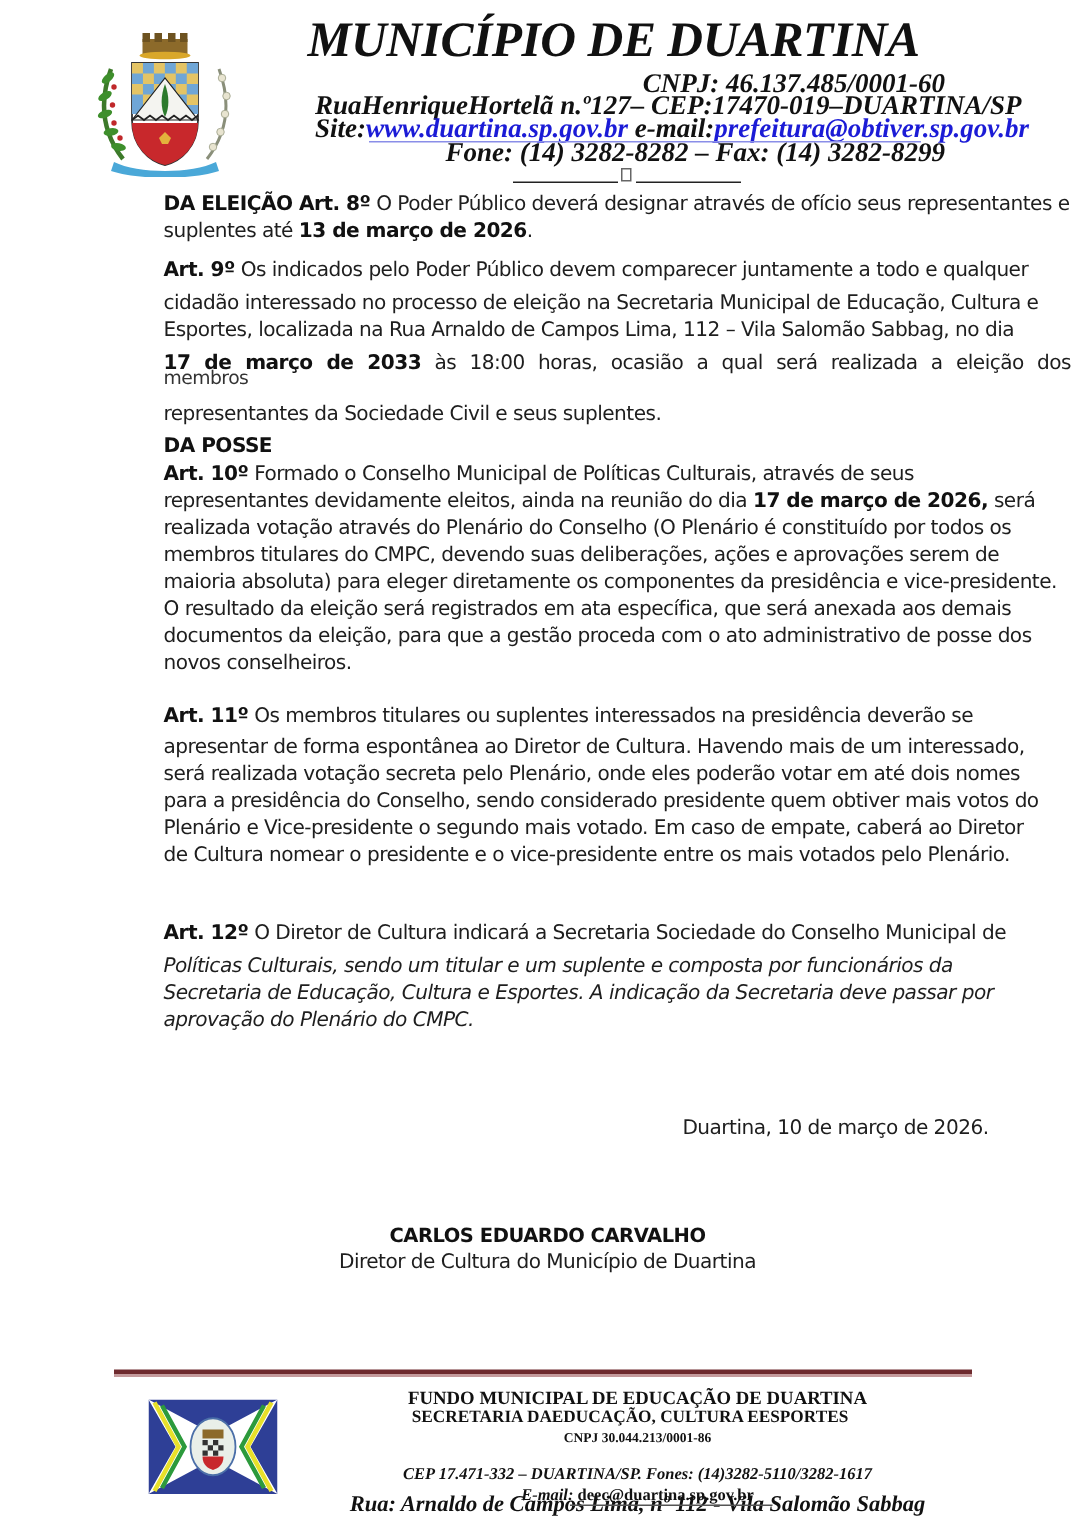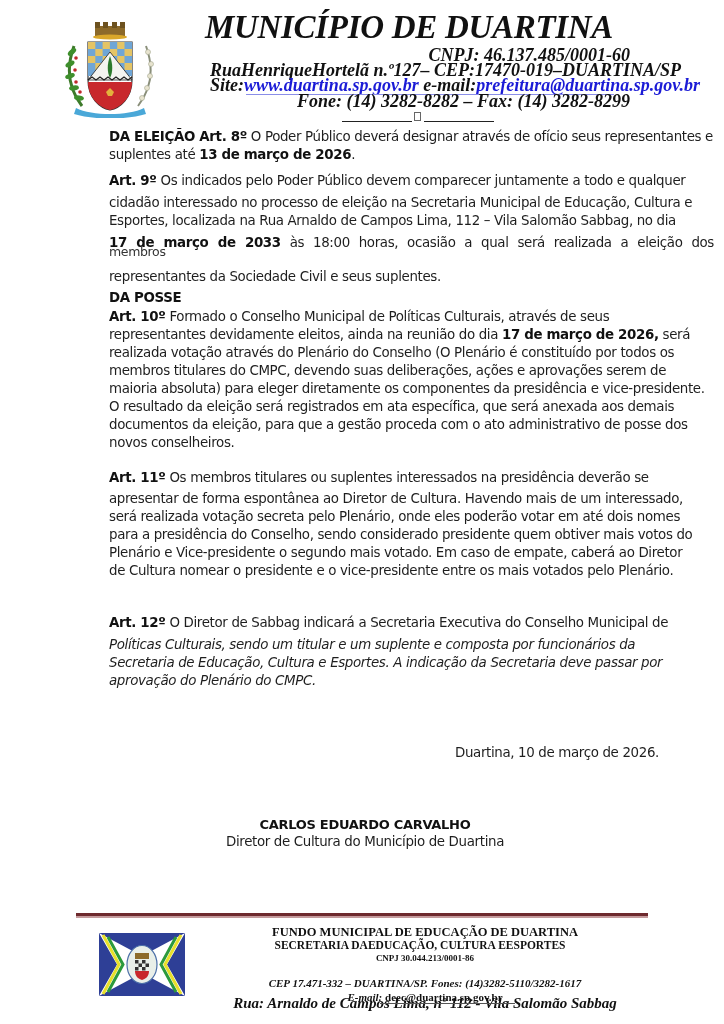--- a/index.html
+++ b/index.html
@@ -118,21 +118,21 @@
     <path d="M26 62 L30 59 L34 62 L38 59 L42 62 L46 59 L50 62 L54 59 L58 62 L62 59 L66 62 L70 59" stroke="#222" stroke-width="1.2" fill="none"></path>
     <path d="M26 64 H70 C70 80 58 90 48 92 C38 90 26 80 26 64 Z" fill="#c8282c"></path>
     <path d="M44 74 L48 70 L52 74 L50 78 H46 Z" fill="#e3b23c"></path>
 
     <path d="M14 90 C30 98 66 98 82 90 L84 96 C66 102 30 102 12 96 Z" fill="#4aa8d8"></path>
   </svg>
 
   <div id="hdr-title">MUNICÍPIO DE DUARTINA</div>
   <div id="hdr-cnpj" class="hdr-line">CNPJ: 46.137.485/0001-60</div>
   <div id="hdr-address" class="hdr-line">RuaHenriqueHortelã n.º127– CEP:17470-019–DUARTINA/SP</div>
-  <div id="hdr-site" class="hdr-line"><span>Site:</span><span class="lnk">www.duartina.sp.gov.br</span><span> e-mail:</span><span class="lnk">prefeitura@duartina.sp.gov.br</span></div>
+  <div id="hdr-site" class="hdr-line"><span>Site:</span><span class="lnk">www.duartina.sp.gov.br</span><span> e-mail:</span><span class="lnk">prefeitura@obtiver.sp.gov.br</span></div>
   <div id="hdr-site-underline"></div>
   <div id="hdr-phone" class="hdr-line">Fone: (14) 3282-8282 – Fax: (14) 3282-8299</div>
   <div id="hdr-sep">
     <div class="l" style="left:0;width:70px;"></div>
     <div class="box"></div>
     <div class="l" style="left:82px;width:70px;"></div>
   </div>
 </div>
 
 <div>
@@ -143,21 +143,21 @@
   <div id="p-art9-3" class="para just"><b>17 de março de 2033</b><span> às 18:00 horas, ocasião a qual será realizada a eleição dos</span></div>
   <div id="p-art9-overlap" class="para">membros</div>
   <div id="p-art9-4" class="para">representantes da Sociedade Civil e seus suplentes.</div>
 
   <div id="p-posse-h" class="para"><b>DA POSSE</b></div>
   <div id="p-art10" class="para" style="width:598px;"><b>Art. 10º</b><span> Formado o Conselho Municipal de Políticas Culturais, através de seus representantes devidamente eleitos, ainda na reunião do dia </span><b>17 de março de 2026,</b><span> será realizada votação através do Plenário do Conselho (O Plenário é constituído por todos os membros titulares do CMPC, devendo suas deliberações, ações e aprovações serem de maioria absoluta) para eleger diretamente os componentes da presidência e vice-presidente. O resultado da eleição será registrados em ata específica, que será anexada aos demais documentos da eleição, para que a gestão proceda com o ato administrativo de posse dos novos conselheiros.</span></div>
 
   <div id="p-art11-1" class="para"><b>Art. 11º</b><span> Os membros titulares ou suplentes interessados na presidência deverão se</span></div>
   <div id="p-art11-2" class="para" style="width:585px;">apresentar de forma espontânea ao Diretor de Cultura. Havendo mais de um interessado, será realizada votação secreta pelo Plenário, onde eles poderão votar em até dois nomes para a presidência do Conselho, sendo considerado presidente quem obtiver mais votos do Plenário e Vice-presidente o segundo mais votado. Em caso de empate, caberá ao Diretor de Cultura nomear o presidente e o vice-presidente entre os mais votados pelo Plenário.</div>
 
-  <div id="p-art12-1" class="para"><b>Art. 12º</b><span> O Diretor de Sabbag indicará a Secretaria Executiva do Conselho Municipal de</span></div>
+  <div id="p-art12-1" class="para"><b>Art. 12º</b><span> O Diretor de Cultura indicará a Secretaria Sociedade do Conselho Municipal de</span></div>
   <div id="p-art12-2" class="para" style="width:565px;font-style:italic;">Políticas Culturais, sendo um titular e um suplente e composta por funcionários da Secretaria de Educação, Cultura e Esportes. A indicação da Secretaria deve passar por aprovação do Plenário do CMPC.</div>
 
   <div id="p-date">Duartina, 10 de março de 2026.</div>
   <div id="sign-name">CARLOS EDUARDO CARVALHO</div>
   <div id="sign-role">Diretor de Cultura do Município de Duartina</div>
 </div>
 
 <div>
   <div id="ftr-rule"></div>
   <div id="ftr-rule2"></div>

